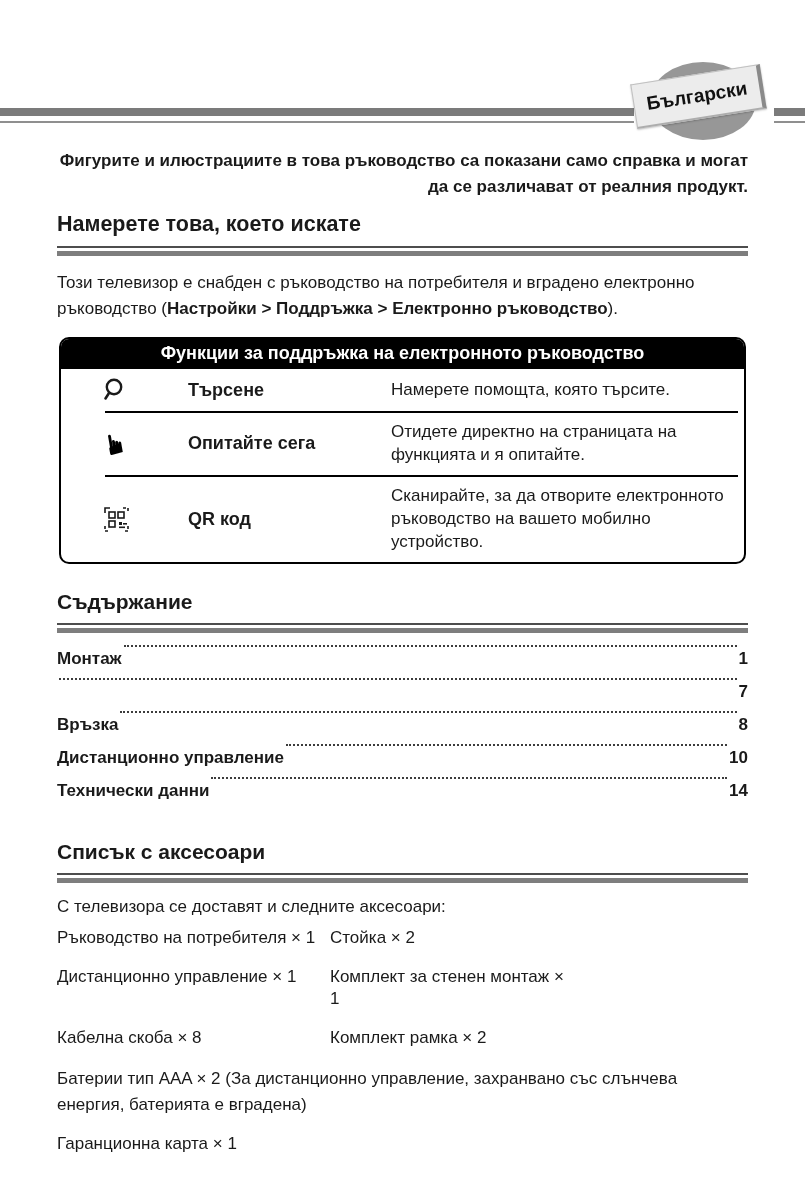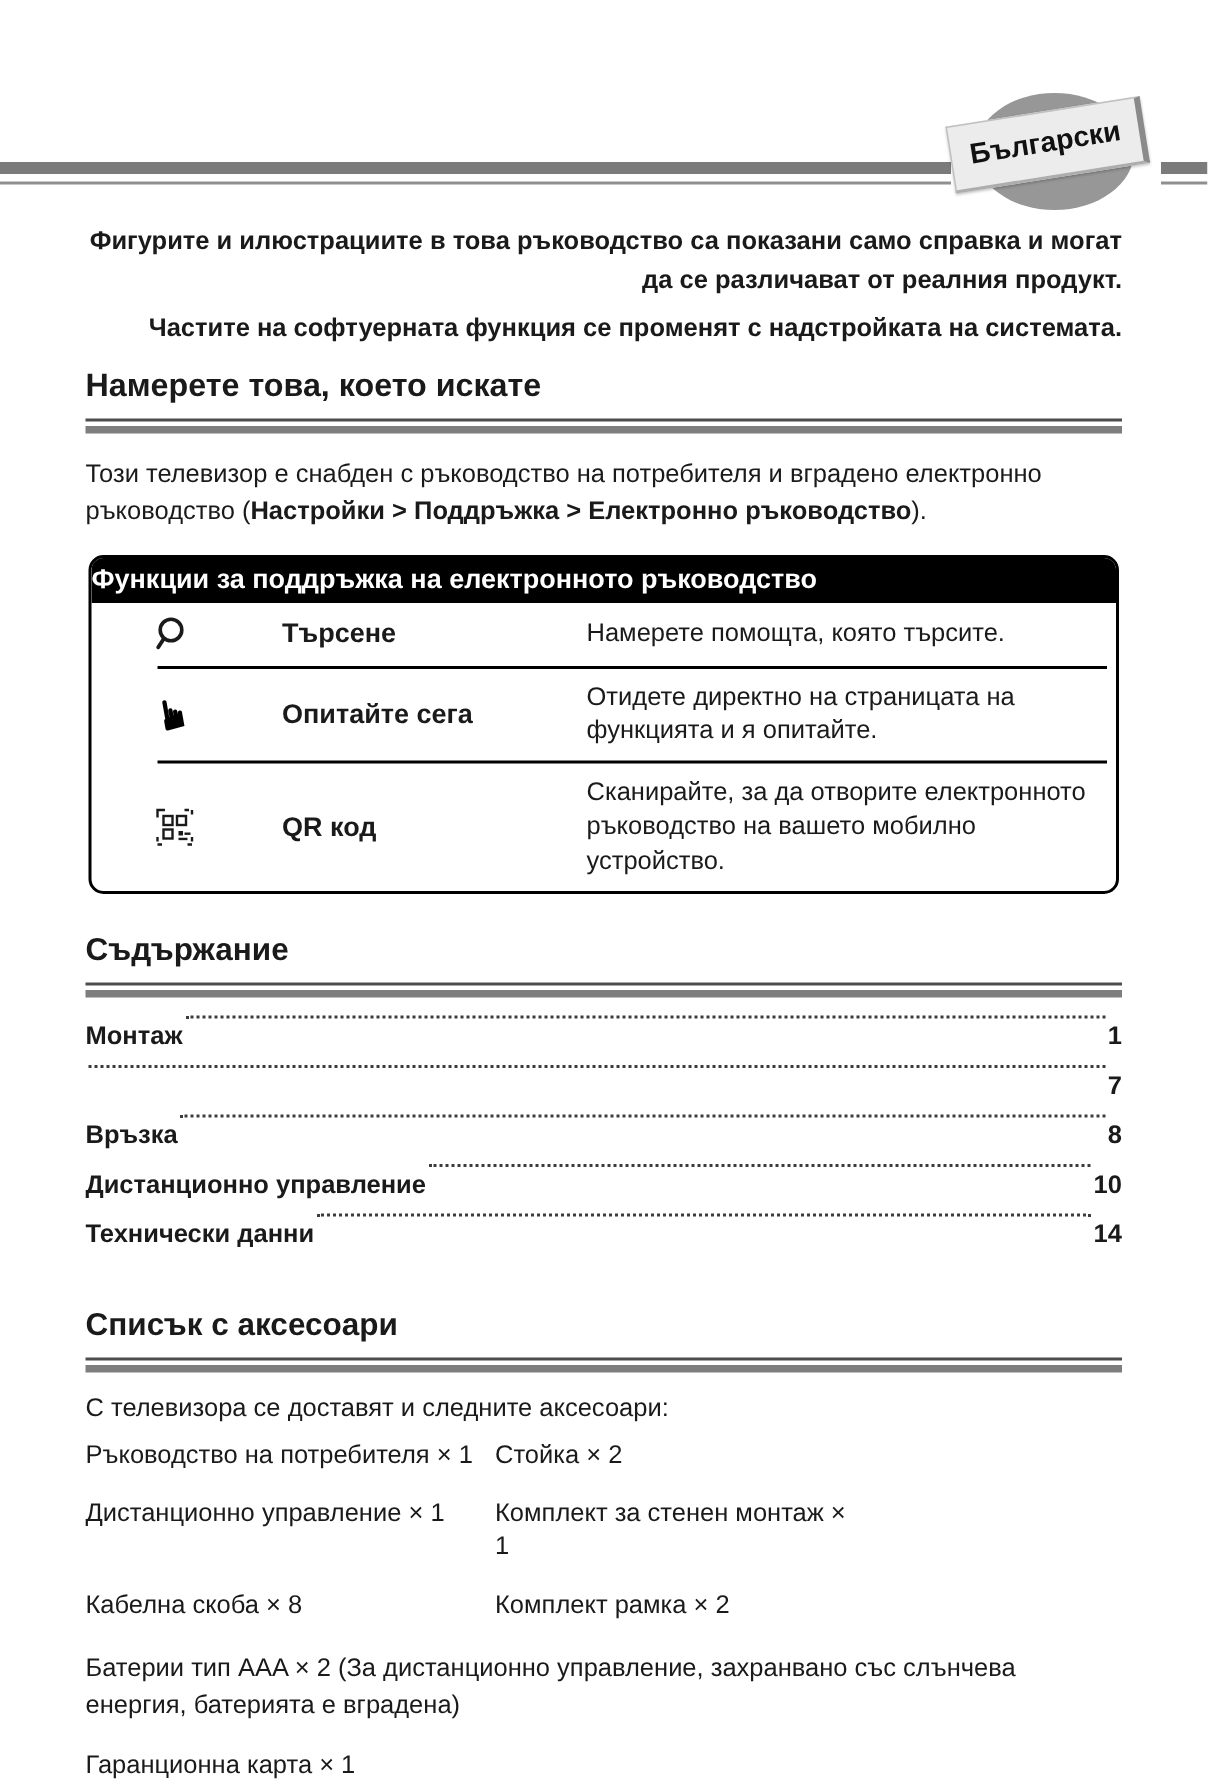--- a/index.html
+++ b/index.html
@@ -45,21 +45,21 @@
   .body-p{font-size:17px;line-height:1.5;margin:14px 0 16px 0;}
   .body-p b{font-weight:bold;}
 
   
   .support-table{
     border:2px solid #000;border-radius:10px;overflow:hidden;
     margin:2px 2px 0 2px;
   }
   .support-table .thead{
     background:#000;color:#fff;font-weight:bold;font-size:18px;
-    padding:4px 0 5px 0;
+    text-align:center;padding:4px 0 5px 0;
   }
   .srow{display:flex;align-items:center;padding:8px 10px 8px 42px;gap:45px;}
   .srow .icon-cell{width:40px;display:flex;align-items:center;justify-content:flex-start;}
   .srow .label-cell{width:158px;font-weight:bold;font-size:18px;}
   .srow .desc-cell{flex:1;font-size:17px;line-height:1.35;}
   .srow-sep{border-top:2px solid #000;margin-left:44px;margin-right:6px;}
   .hand-glyph{display:inline-block;font-size:28px;transform:rotate(-100deg);line-height:1;color:#000;}
 
   .h2{font-size:21px;font-weight:bold;margin-top:26px;margin-bottom:9px;}
 
@@ -85,21 +85,20 @@
 <div class="badge-mask"></div>
 <div class="badge-ellipse"></div>
 <div class="badge-label">
   <span>Български</span>
 </div>
 
 <div class="content">
   <div class="top-gap"></div>
 
   <p class="intro-p">Фигурите и илюстрациите в това ръководство са показани само справка и могат да се различават от реалния продукт.</p>
-  <p class="intro-p">Частите на софтуерната функция се променят с надстройката на системата.</p>
 
   <div class="h1">Намерете това, което искате</div>
   <div class="rule-double">
     <div class="dark"></div>
       <div class="gap"></div>
       <div class="gray"></div>
   </div>
 
   <p class="body-p"><span>Този телевизор е снабден с ръководство на потребителя и вградено електронно ръководство (</span><b>Настройки &gt; Поддръжка &gt; Електронно ръководство</b><span>).</span></p>
 

